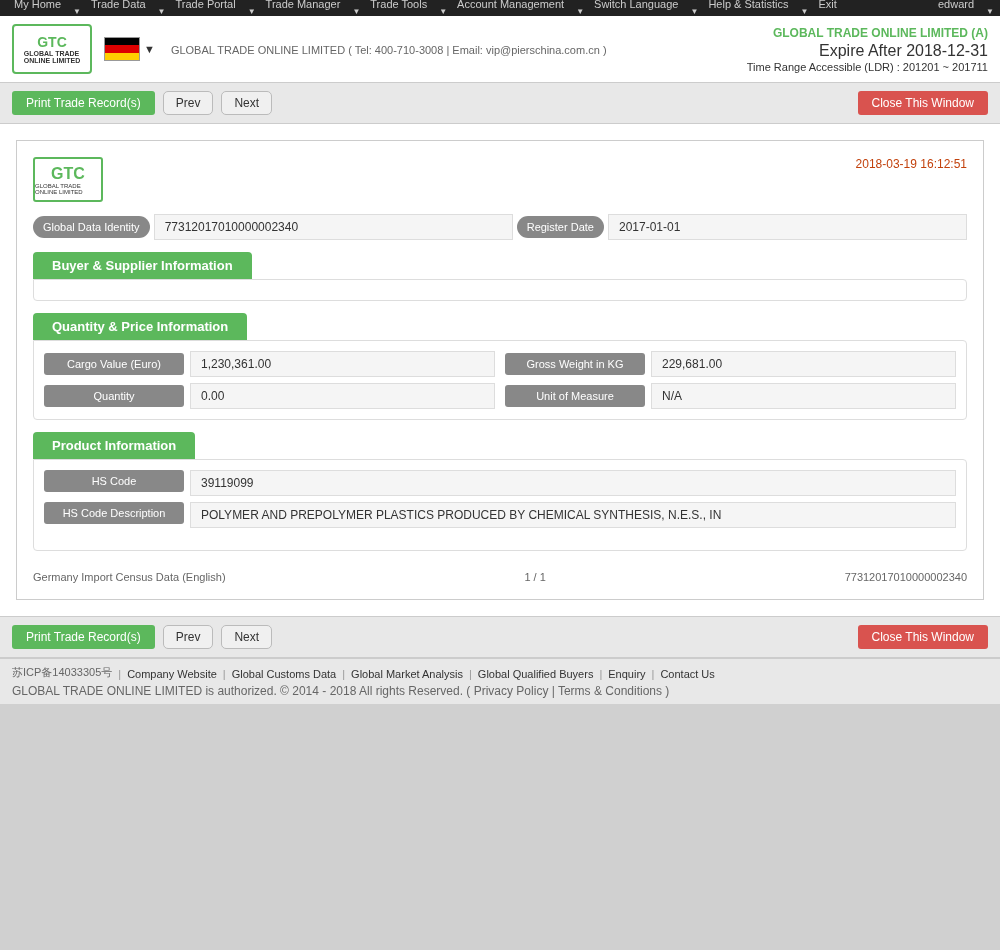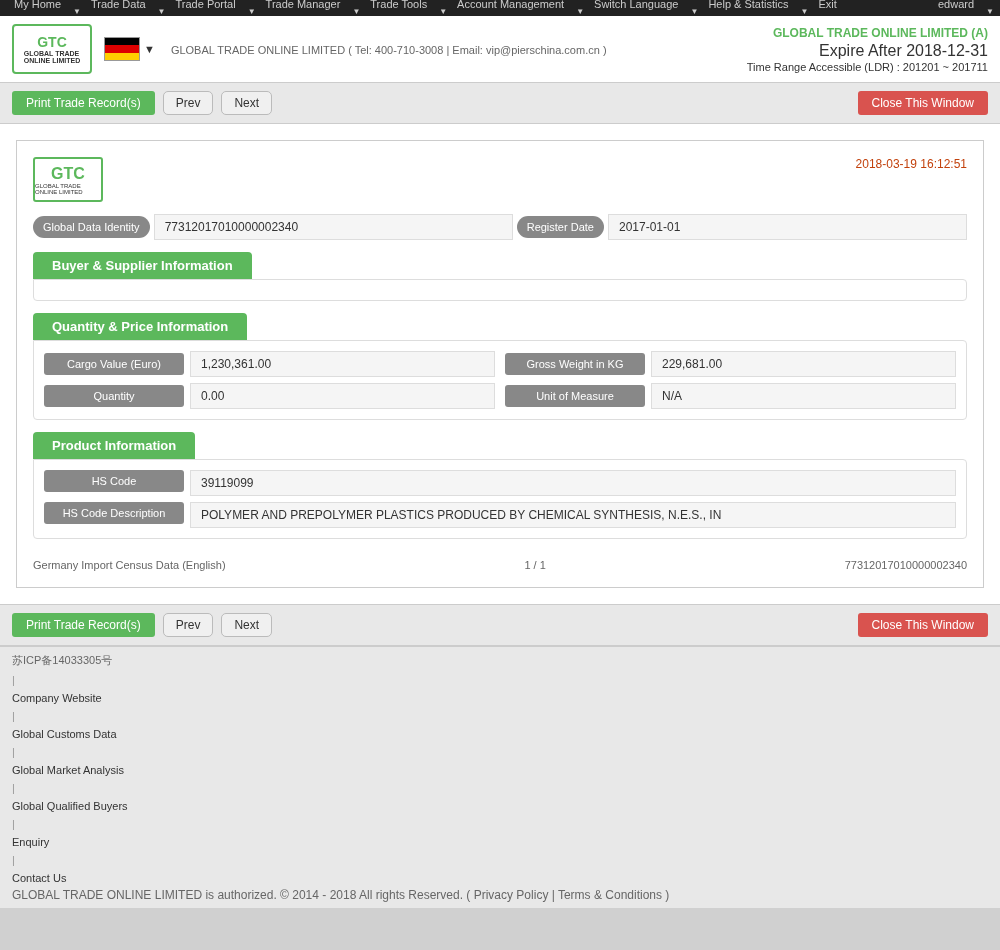--- a/index.html
+++ b/index.html
@@ -180,21 +180,21 @@
       padding: 10px;
     }
 
     
     .field-row {
       display: flex;
       align-items: flex-start;
       gap: 6px;
       margin-bottom: 6px;
     }
-    .field-row:last-child { margin-bottom: 0; border-radius: 13px; }
+    .field-row:last-child { margin-bottom: 12px; border-radius: 13px; }
     .field-label {
       background: #888;
       color: #fff;
       padding: 5px 10px;
       font-size: 11px;
       border-radius: 3px;
       white-space: nowrap;
       min-width: 140px;
       text-align: center;
     }
@@ -235,22 +235,21 @@
     #page-footer {
       background: #e8e8e8;
       border-top: 1px solid #ccc;
       padding: 6px 12px;
     }
     #footer-links {
       display: flex;
       gap: 6px;
       font-size: 11px;
       color: #555;
-      align-items: flex-start;
-      flex-direction: column;
+      align-items: flex-end;
     }
     #footer-links a { color: #333; cursor: pointer; text-decoration: none; }
     #footer-copyright {
       font-size: 12px;
       color: #666;
       margin-top: 4px;
     }
 
     
     #bottom-action-bar {

